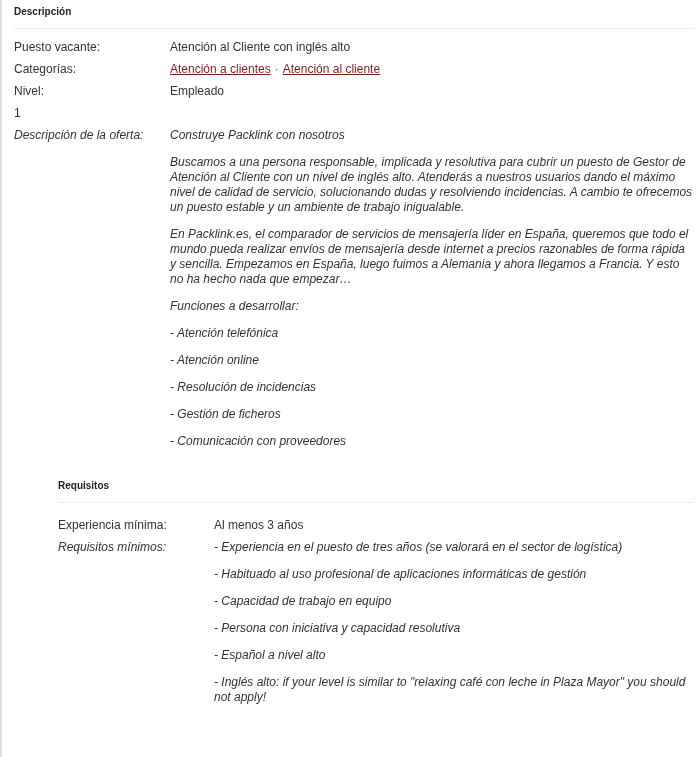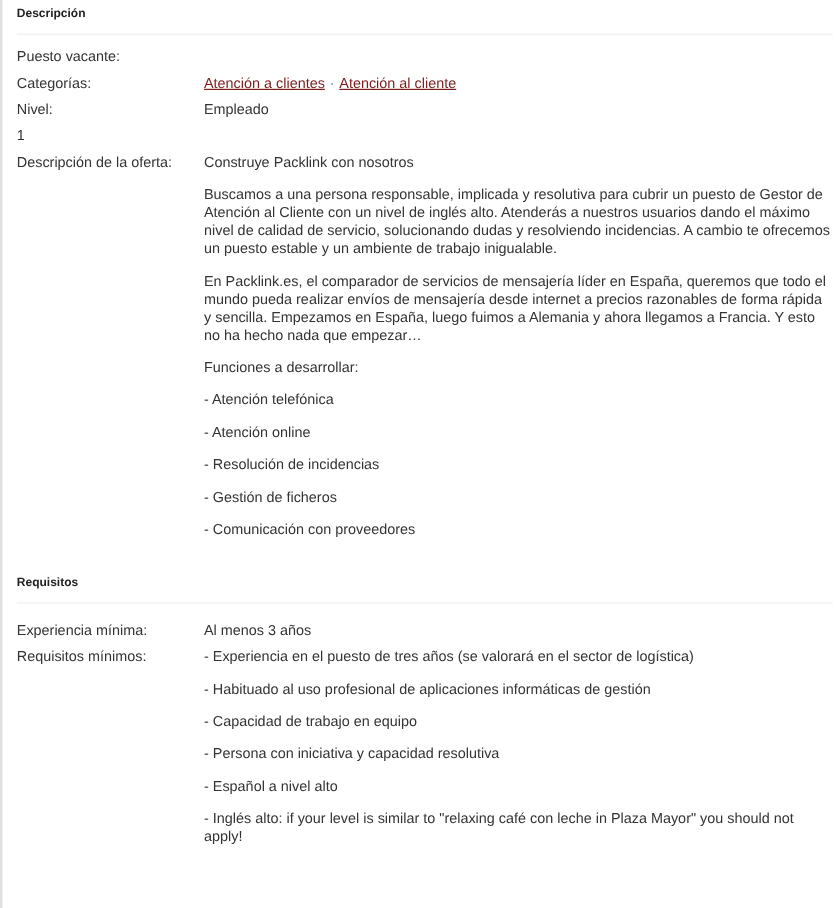--- a/index.html
+++ b/index.html
@@ -25,28 +25,28 @@
   .section-title {
     font-size: 10px;
     line-height: 18px;
     font-weight: bold;
     color: #222222;
     margin: 0;
     padding: 0 0 7px 0;
     border-bottom: 1px solid #eeeeee;
   }
   .section-body { padding-top: 11px; }
-  .section-requirements { margin-top: 28px; }
+  .section-requirements { margin-top: 28px; margin-left: 44px; }
   .section-requirements .section-body { padding-top: 15px; }
   .row {
     display: flex;
     align-items: flex-start;
     margin-bottom: 7px;
   }
-  .section-body .row:last-child { margin-bottom: 0; }
+  .section-body .row:last-child { margin-bottom: 0; font-style: italic; }
   .label {
     flex: 0 0 156px;
     width: 156px;
     color: #333333;
   }
   .value {
     flex: 1 1 auto;
     max-width: 532px;
     color: #333333;
   }
@@ -67,20 +67,21 @@
 <body>
 
 <div class="page">
 
   <section class="section-description">
     <h2 class="section-title">Descripción</h2>
     <div class="section-body">
 
       <div class="row">
         <div class="label">Puesto vacante:</div>
+        <div class="value">Atención al Cliente con inglés alto</div>
       </div>
 
       <div class="row">
         <div class="label">Categorías:</div>
         <div class="value">
           <a href="#" class="cat-link">Atención a clientes</a><span class="sep">·</span><a href="#" class="cat-link">Atención al cliente</a>
         </div>
       </div>
 
       <div class="row">

